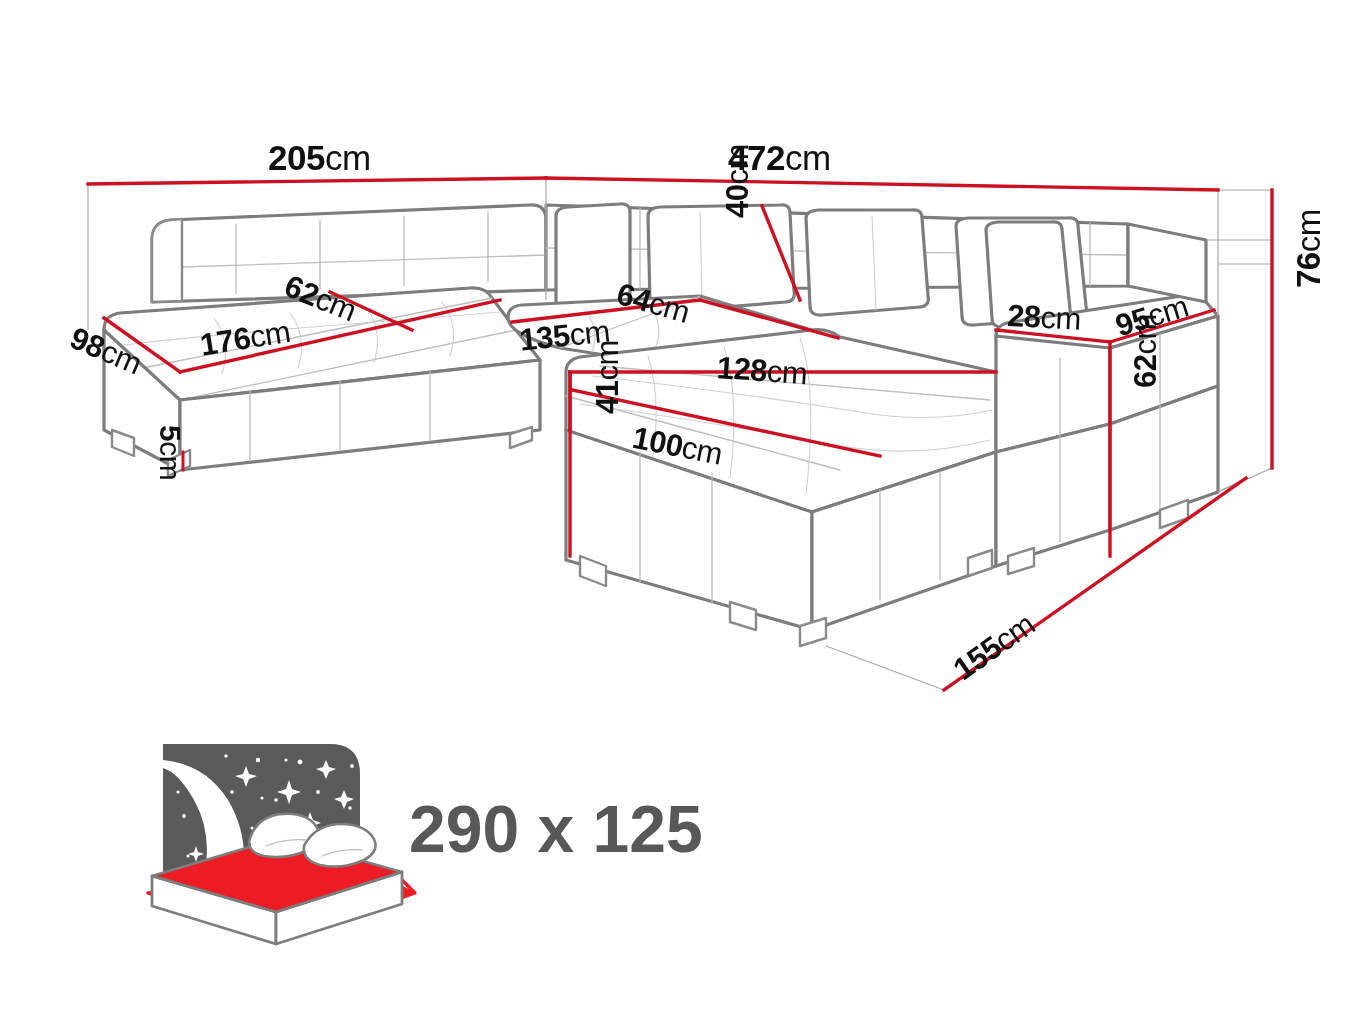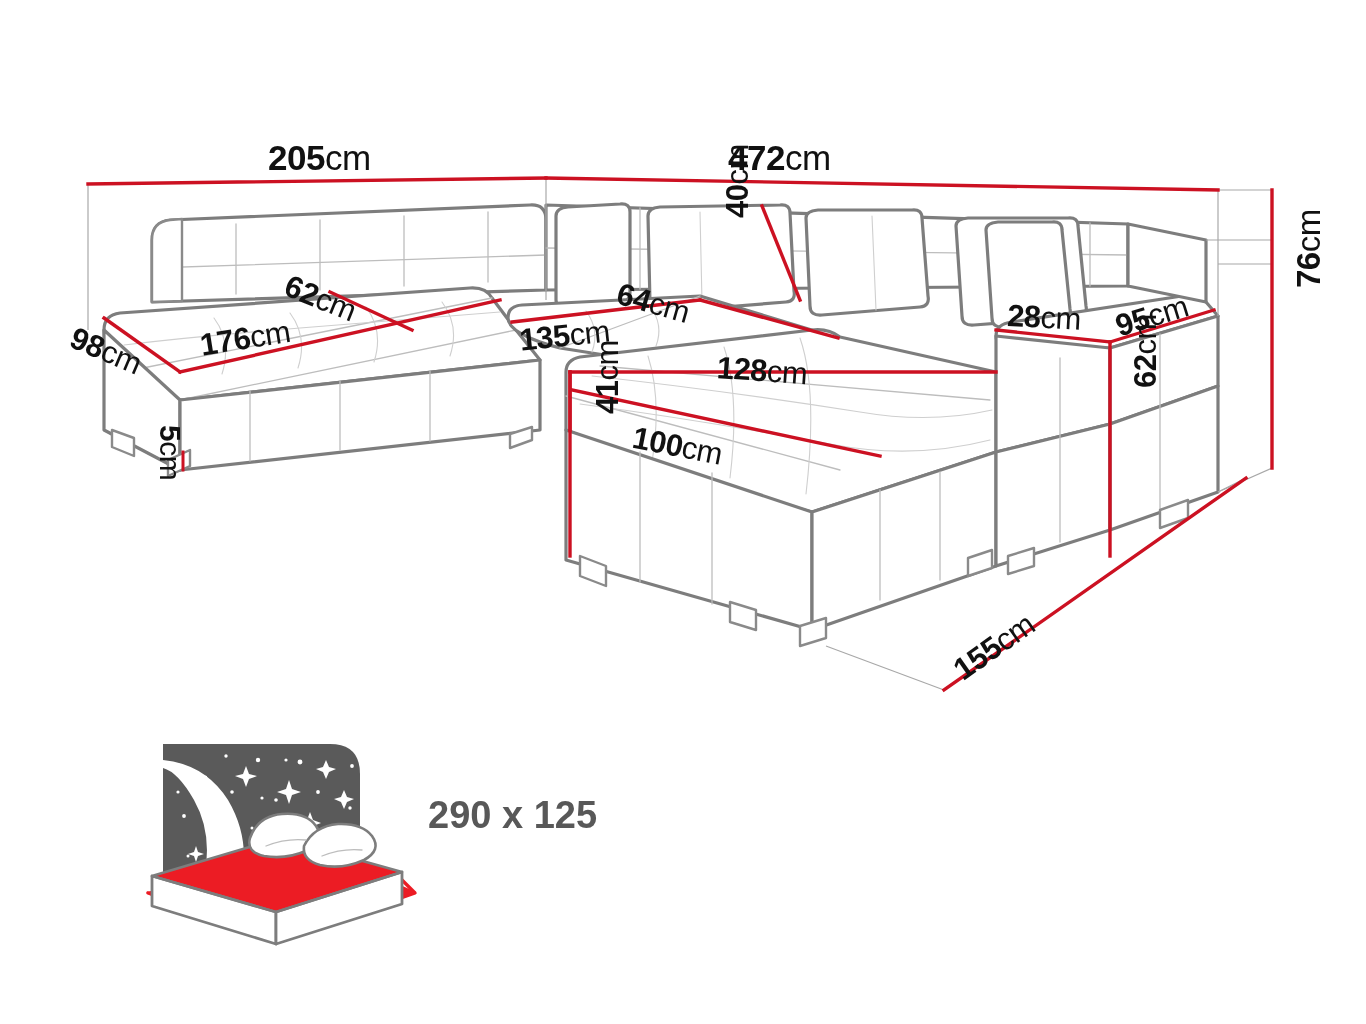--- a/index.html
+++ b/index.html
@@ -307,15 +307,15 @@
     <path d="M152,876 L152,906 L276,944 L276,912 Z" fill="#ffffff" stroke="#7d7d7d" stroke-width="2.8" stroke-linejoin="round"></path>
     <path d="M276,912 L276,944 L402,904 L402,872 Z" fill="#ffffff" stroke="#7d7d7d" stroke-width="2.8" stroke-linejoin="round"></path>
     <path d="M152,876 L280,838 L402,872 L276,912 Z" fill="none" stroke="#7d7d7d" stroke-width="2.6" stroke-linejoin="round"></path>
 
     <path d="M250,838 Q258,816 282,814 Q306,812 316,826 Q326,840 308,850 Q286,860 264,856 Q246,852 250,838 Z" fill="#ffffff" stroke="#7d7d7d" stroke-width="2.6" stroke-linejoin="round"></path>
     <path d="M304,846 Q314,826 338,824 Q362,823 372,836 Q382,850 364,860 Q342,870 320,865 Q302,860 304,846 Z" fill="#ffffff" stroke="#7d7d7d" stroke-width="2.6" stroke-linejoin="round"></path>
     <path class="thin" d="M266,846 Q286,838 306,840" fill="none" stroke="#b5b5b5" stroke-width="1.6"></path>
     <path class="thin" d="M322,856 Q342,848 362,850" fill="none" stroke="#b5b5b5" stroke-width="1.6"></path>
   </svg>
 
-  <div class="bedsize" style="left:428px;top:796px;font-size:38px;">290 x 125</div>
+  <div class="bedsize" style="left:409px;top:796px;font-size:66px;">290 x 125</div>
 
 </div>
 
 </body></html>

